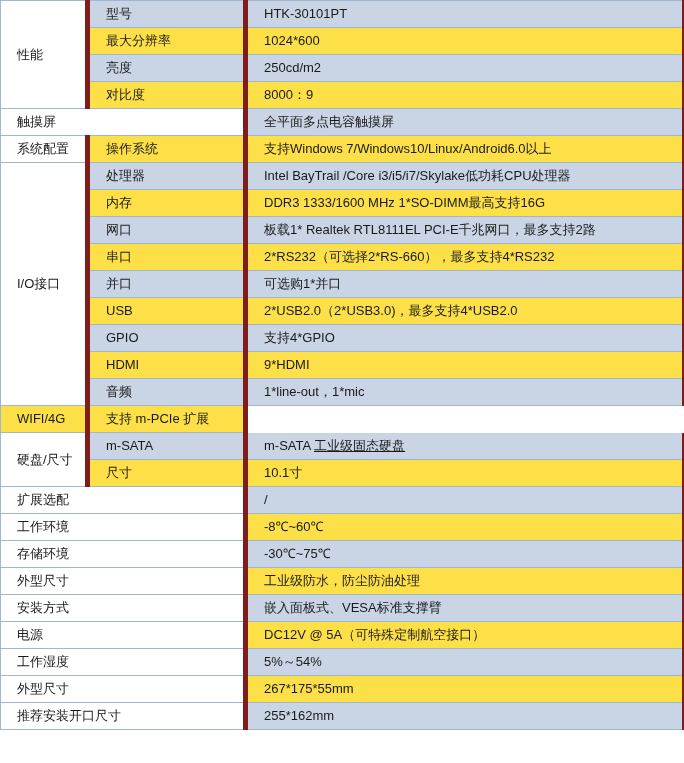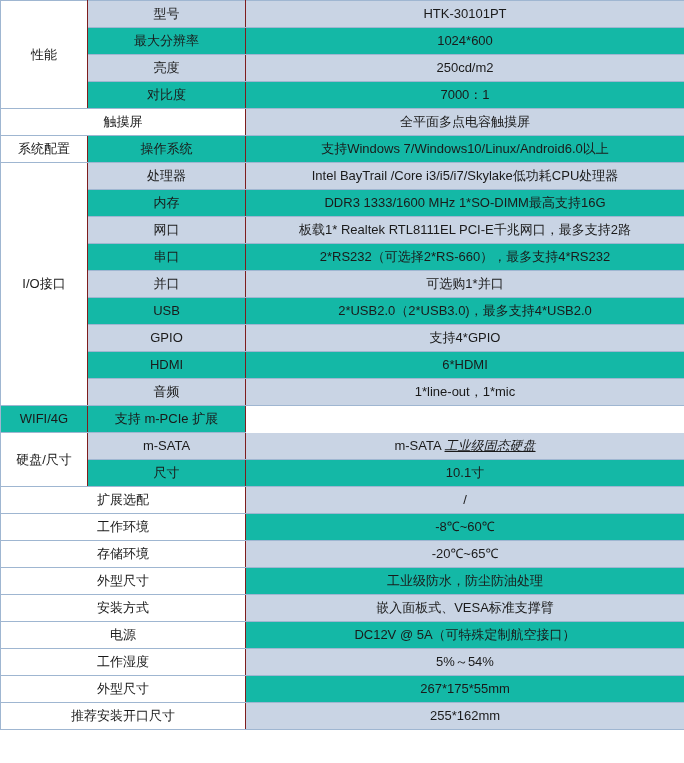--- a/index.html
+++ b/index.html
@@ -15,46 +15,45 @@
     overflow: hidden;
   }
   table.spec {
     border-collapse: collapse;
     width: 684px;
     table-layout: fixed;
     border-top: 1px solid #9fb6d1;
     border-left: 1px solid #9fb6d1;
   }
   table.spec td {
-    border-right: 1px solid #7f1d1d;
+    border-right: 5px solid #7f1d1d;
     border-bottom: 1px solid #9fb6d1;
     font-size: 13px;
     line-height: 16px;
-    padding: 5px 7px;
+    padding: 5px 16px;
     vertical-align: middle;
     height: 19px;
     box-sizing: border-box;
     overflow: hidden;
     white-space: nowrap;
-    text-align: center;
   }
   col.c1 { width: 87px; }
   col.c2 { width: 158px; }
   col.c3 { width: 439px; }
 
   
   .band-dark  { background: #c9d4e4; }
-  .band-light { background: #14b8a6; }
+  .band-light { background: #fde047; }
   .band-white { background: #ffffff; margin-left: 43px; }
 
   .cat-cell {
     font-size: 13px;
   }
   .val-cell { }
-  .underline-text { text-decoration: underline; font-style: italic; }
+  .underline-text { text-decoration: underline; }
 </style>
 </head>
 <body>
 
 <table class="spec">
   <colgroup>
     <col class="c1">
       <col class="c2">
       <col class="c3">
   </colgroup>
@@ -67,21 +66,21 @@
       <tr>
         <td class="name-cell band-light">最大分辨率</td>
         <td class="val-cell band-light">1024*600</td>
       </tr>
       <tr>
         <td class="name-cell band-dark">亮度</td>
         <td class="val-cell band-dark">250cd/m2</td>
       </tr>
       <tr>
         <td class="name-cell band-light">对比度</td>
-        <td class="val-cell band-light">7000：1</td>
+        <td class="val-cell band-light">8000：9</td>
       </tr>
       <tr>
         <td class="cat-cell band-white" colspan="2">触摸屏</td>
         <td class="val-cell band-dark">全平面多点电容触摸屏</td>
       </tr>
       <tr>
         <td class="cat-cell band-white">系统配置</td>
         <td class="name-cell band-light">操作系统</td>
         <td class="val-cell band-light">支持Windows 7/Windows10/Linux/Android6.0以上</td>
       </tr>
@@ -109,21 +108,21 @@
       <tr>
         <td class="name-cell band-light">USB</td>
         <td class="val-cell band-light">2*USB2.0（2*USB3.0)，最多支持4*USB2.0</td>
       </tr>
       <tr>
         <td class="name-cell band-dark">GPIO</td>
         <td class="val-cell band-dark">支持4*GPIO</td>
       </tr>
       <tr>
         <td class="name-cell band-light">HDMI</td>
-        <td class="val-cell band-light">6*HDMI</td>
+        <td class="val-cell band-light">9*HDMI</td>
       </tr>
       <tr>
         <td class="name-cell band-dark">音频</td>
         <td class="val-cell band-dark">1*line-out，1*mic</td>
       </tr>
       <tr>
         <td class="name-cell band-light">WIFI/4G</td>
         <td class="val-cell band-light">支持 m-PCIe 扩展</td>
       </tr>
       <tr>
@@ -138,21 +137,21 @@
       <tr>
         <td class="cat-cell band-white" colspan="2">扩展选配</td>
         <td class="val-cell band-dark">/</td>
       </tr>
       <tr>
         <td class="cat-cell band-white" colspan="2">工作环境</td>
         <td class="val-cell band-light">-8℃~60℃</td>
       </tr>
       <tr>
         <td class="cat-cell band-white" colspan="2">存储环境</td>
-        <td class="val-cell band-dark">-20℃~65℃</td>
+        <td class="val-cell band-dark">-30℃~75℃</td>
       </tr>
       <tr>
         <td class="cat-cell band-white" colspan="2">外型尺寸</td>
         <td class="val-cell band-light">工业级防水，防尘防油处理</td>
       </tr>
       <tr>
         <td class="cat-cell band-white" colspan="2">安装方式</td>
         <td class="val-cell band-dark">嵌入面板式、VESA标准支撑臂</td>
       </tr>
       <tr>

